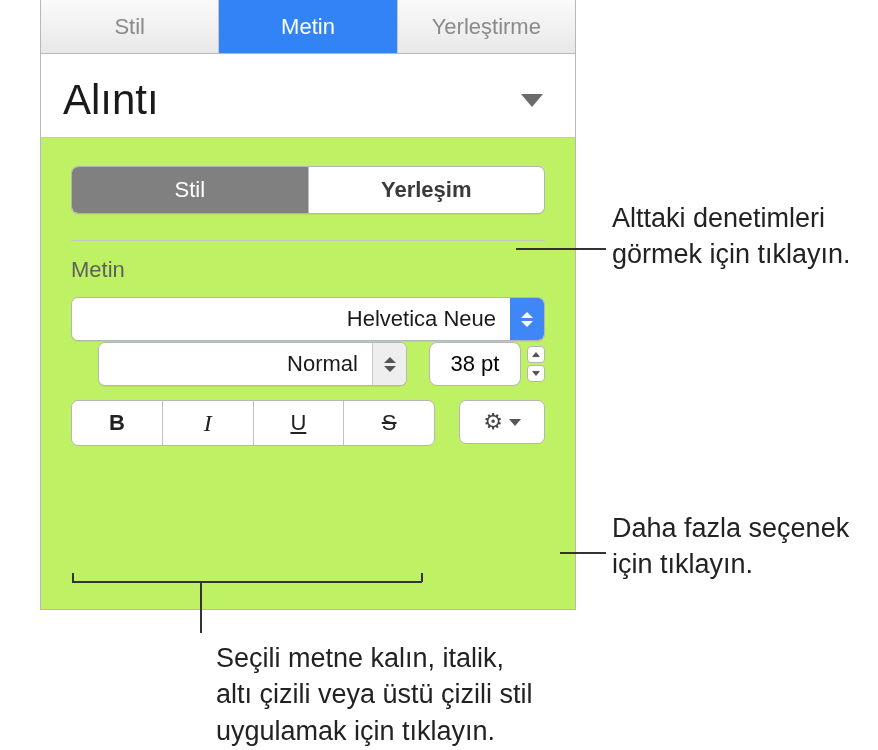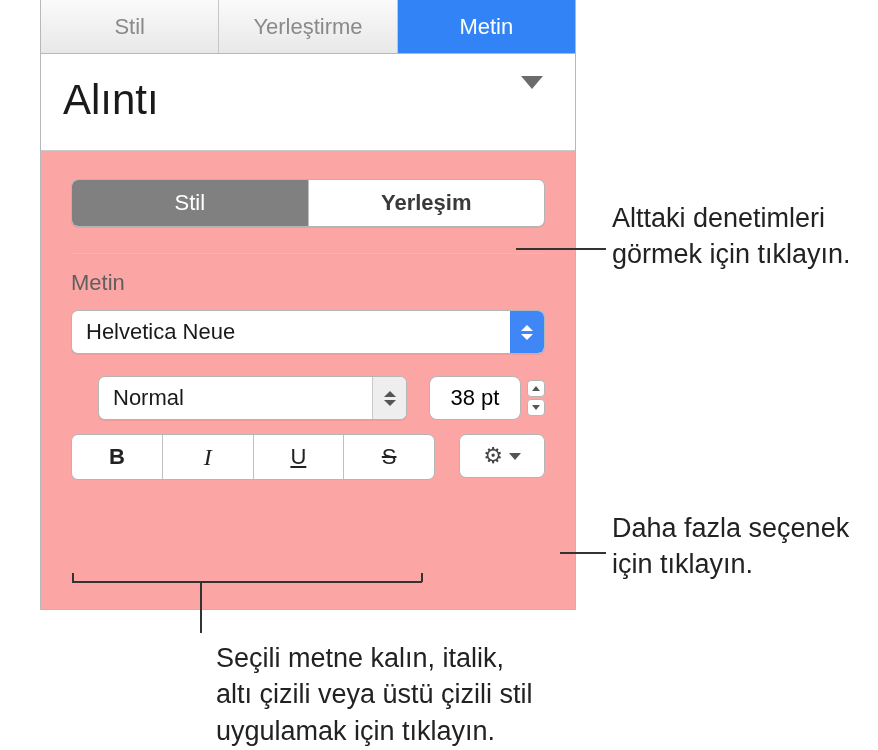--- a/index.html
+++ b/index.html
@@ -11,21 +11,21 @@
     height: 750px;
     position: relative;
     overflow: hidden;
   }
   .panel {
     position: absolute;
     left: 40px;
     top: 0;
     width: 536px;
     height: 610px;
-    background: #fca5a5;
+    background: #bef264;
     border: 1px solid #b8b8b8;
     border-top: none;
   }
   
   .top-tabs {
     display: flex;
     border-bottom: 1px solid #b8b8b8;
     background: linear-gradient(#fafafa,#e8e8e8);
   }
   .top-tab {
@@ -39,24 +39,24 @@
   }
   .top-tab:last-child { border-right: none; }
   .top-tab.active {
     background: #3284f6;
     color: #fff;
     font-weight: 500;
   }
   
   .parastyle-row {
     background: #fff;
-    padding: 22px 26px 26px 22px;
+    padding: 22px 26px 13px 22px;
     border-bottom: 1px solid #c9c9c9;
     display: flex;
-    align-items: flex-start;
+    align-items: center;
     justify-content: space-between;
   }
   .parastyle-label {
     font-size: 42px;
     font-weight: 400;
     color: #1a1a1a;
   }
   .chevron-down {
     width: 0; height: 0;
     border-left: 11px solid transparent;
@@ -109,20 +109,21 @@
     border-radius: 7px;
     height: 44px;
     box-shadow: 0 1px 0 rgba(0,0,0,.06);
     overflow: hidden;
   }
   .popup-text {
     flex: 1;
     font-size: 22px;
     padding: 0 14px;
     color: #1a1a1a;
+    text-align: right;
   }
   .popup-arrows {
     width: 34px;
     height: 100%;
     background: #3f86f6;
     display: flex;
     flex-direction: column;
     align-items: center;
     justify-content: center;
     gap: 3px;
@@ -133,21 +134,21 @@
     border-left: 6px solid transparent;
     border-right: 6px solid transparent;
   }
   .arr-up { border-bottom: 6px solid #fff; }
   .arr-dn { border-top: 6px solid #fff; }
   .popup-arrows.grey .arr-up { border-bottom-color:#555;}
   .popup-arrows.grey .arr-dn { border-top-color:#555;}
   .row2 {
     display: flex;
     gap: 22px;
-    margin-top: 22px;
+    margin-top: 1px;
     padding-left: 27px;
   }
   .row2 .popup.style { flex: 1; }
   .size-group { display:flex; align-items:stretch; }
   .size-input {
     width: 92px;
     height: 44px;
     border: 1px solid #b5b5b5;
     border-radius: 8px;
     font-size: 22px;
@@ -213,22 +214,22 @@
     background:#333;
     height:1.5px;
   }
 </style>
 </head>
 <body>
 
 <div class="panel">
   <div class="top-tabs">
     <div class="top-tab">Stil</div>
+    <div class="top-tab active">Metin</div>
     <div class="top-tab">Yerleştirme</div>
-    <div class="top-tab active">Metin</div>
   </div>
 
   <div class="parastyle-row">
     <div class="parastyle-label">Alıntı</div>
     <div class="chevron-down"></div>
   </div>
 
   <div class="body-area">
     <div class="segmented">
       <div class="seg active">Stil</div>

